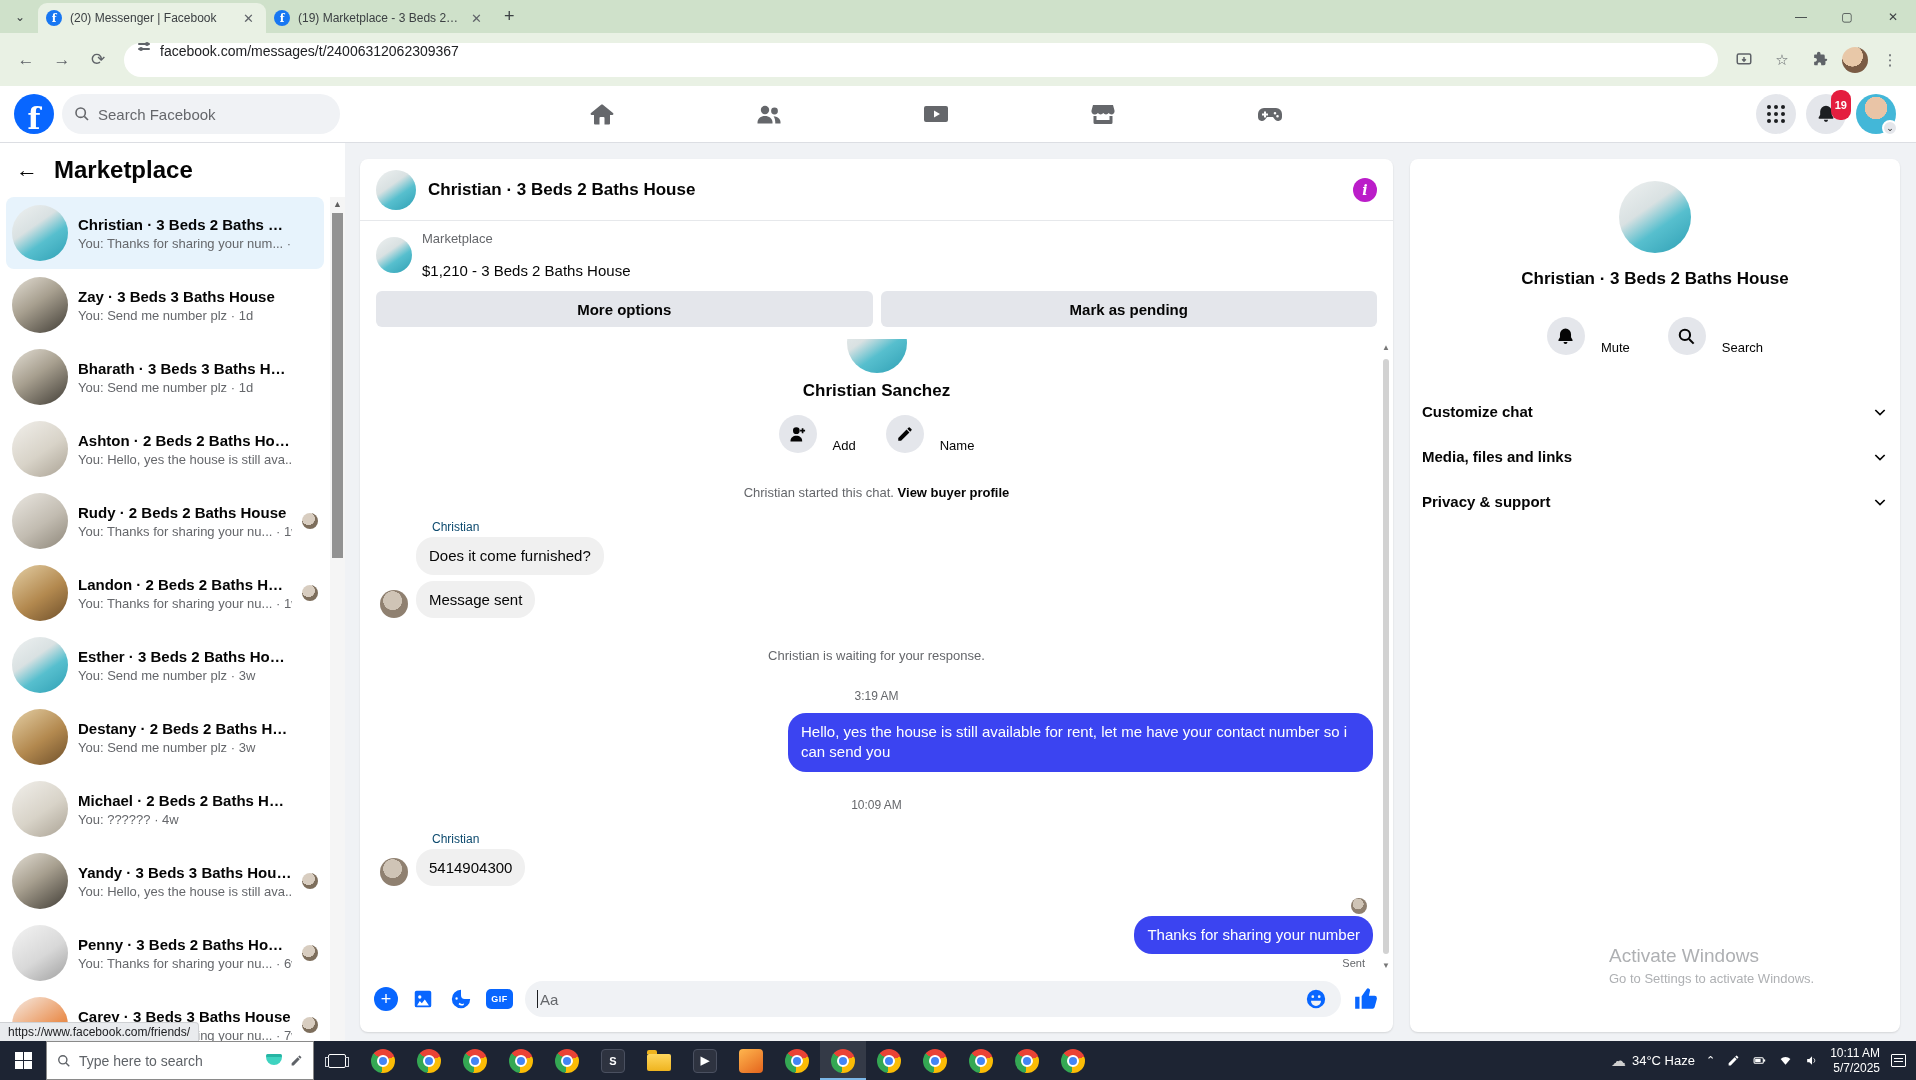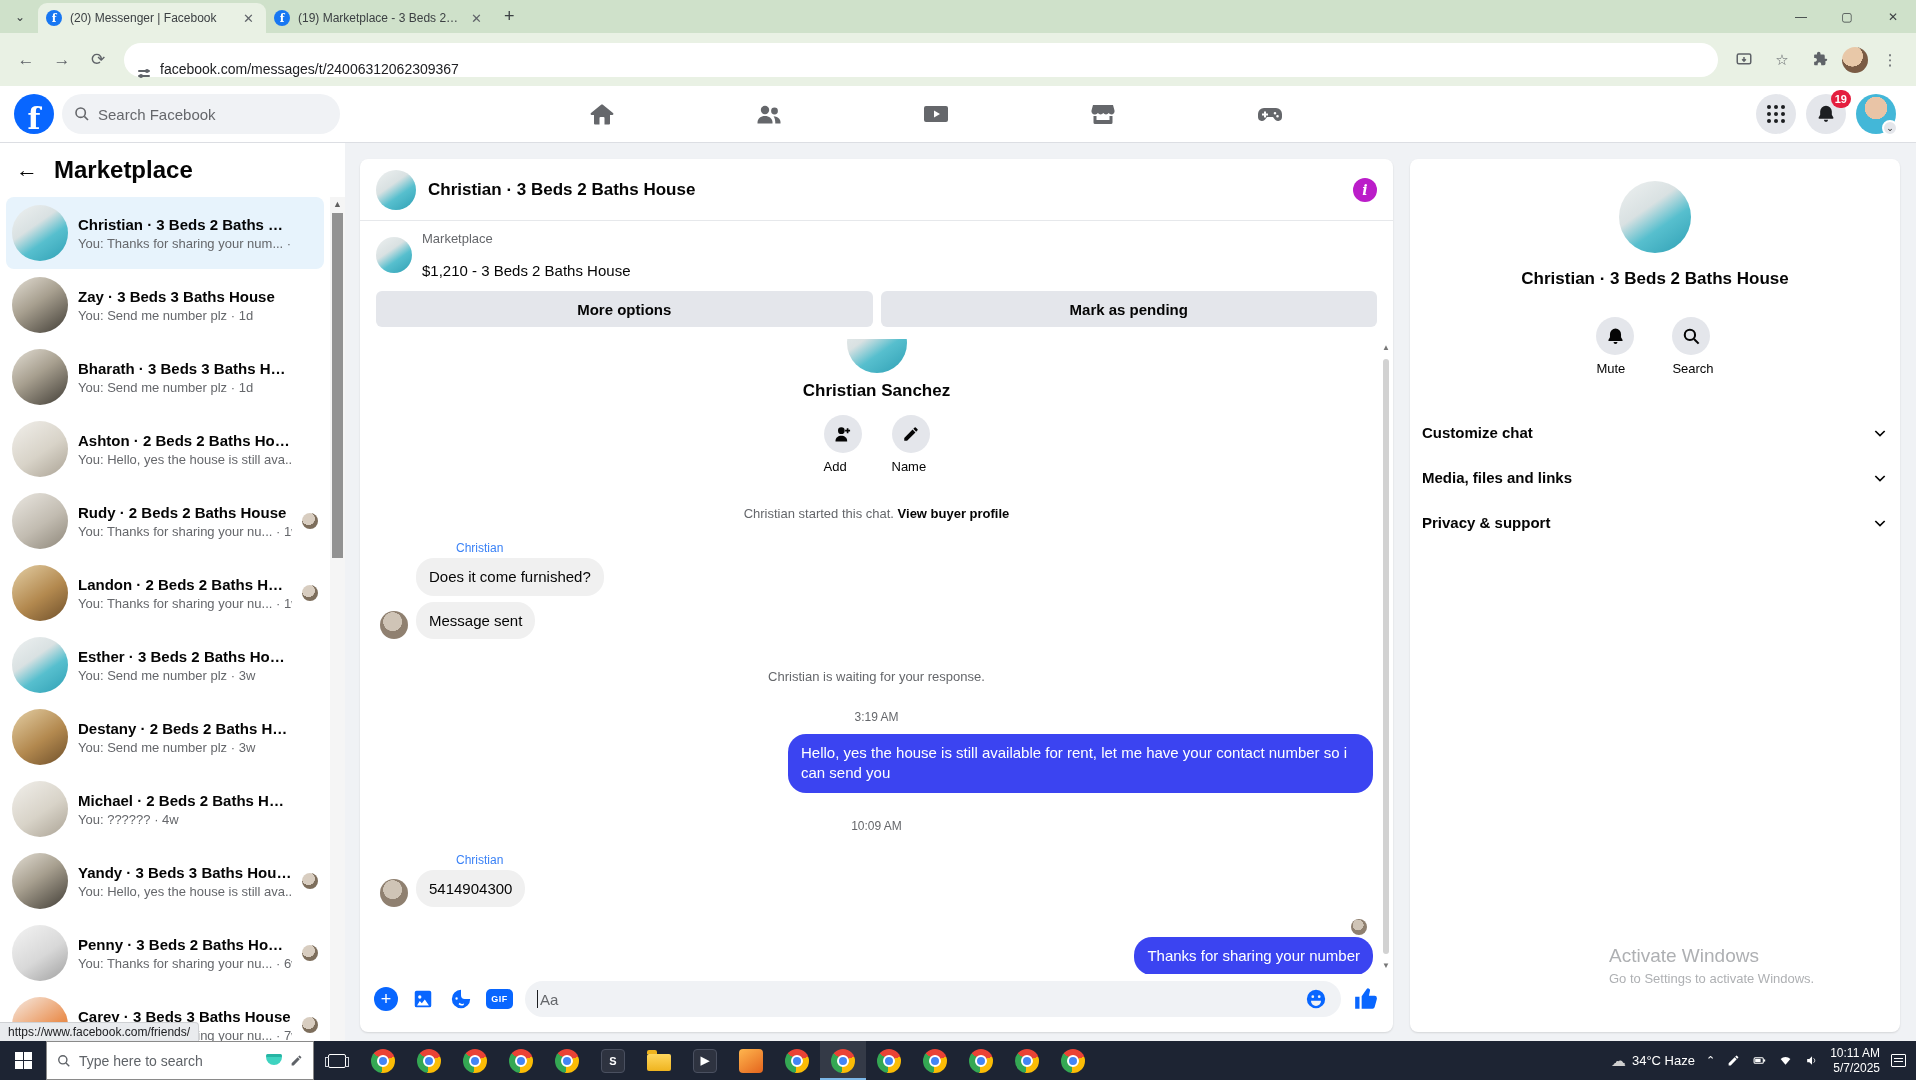--- a/index.html
+++ b/index.html
@@ -12,40 +12,40 @@
   .tab{width:228px;height:30px;display:flex;align-items:center;gap:8px;padding:0 8px;border-radius:9px 9px 0 0;font-size:12px;color:#3c4043;white-space:nowrap;overflow:hidden}
   .tab.active{background:#e9f1e4}
   .fav{width:16px;height:16px;min-width:16px;border-radius:50%;background:#1877f2;color:#fff;font-weight:bold;font-size:11px;display:flex;align-items:center;justify-content:center;font-family:"DejaVu Serif",serif}
   .tab-title{flex:1;overflow:hidden;text-overflow:ellipsis}
   .tab-close{font-size:13px;color:#5f6368;padding:0 4px}
   .new-tab{font-size:18px;color:#3c4043;margin:0 0 6px 10px}
   .win-controls{position:absolute;top:0;right:0;height:33px;display:flex}
   .win-controls span{width:46px;height:33px;display:flex;align-items:center;justify-content:center;font-size:12px;color:#3c4043}
   .toolbar{position:absolute;top:33px;left:0;width:100%;height:53px;background:#e9f1e4;display:flex;align-items:center;padding:0 10px;gap:4px}
   .nav-btn{width:32px;height:32px;display:flex;align-items:center;justify-content:center;color:#5f6368;font-size:17px}
-  .urlbar{flex:1;height:34px;background:#fff;border-radius:17px;display:flex;align-items:flex-end;padding:0 14px;gap:10px;margin:0 6px;font-size:14px;color:#202124}
+  .urlbar{flex:1;height:34px;background:#fff;border-radius:17px;display:flex;align-items:flex-start;padding:0 14px;gap:10px;margin:0 6px;font-size:14px;color:#202124}
   .tune-ic{display:inline-flex;flex-direction:column;gap:3px}
   .tune-ic i{display:block;width:12px;height:2px;background:#5f6368;border-radius:2px;position:relative}
   .tune-ic i::after{content:"";position:absolute;top:-1px;width:4px;height:4px;border-radius:50%;background:#5f6368}
   .tune-ic i:first-child::after{left:7px}.tune-ic i:last-child::after{left:1px}
   .tb-right{display:flex;align-items:center;gap:6px}
   .tb-right .nav-btn{font-size:15px}
   .chrome-avatar{width:26px;height:26px;border-radius:50%;background:radial-gradient(circle at 40% 35%,#e8c8a8 0 45%,#7a5b44 46% 100%)}
 
   
   .fb-header{position:absolute;top:86px;left:0;width:100%;height:57px;background:#fff;border-bottom:1px solid #dcdee3;z-index:5}
   .fb-logo{position:absolute;left:14px;top:8px;width:40px;height:40px;border-radius:50%;background:#0866ff;color:#fff;font-size:30px;font-weight:bold;display:flex;align-items:flex-end;justify-content:center;font-family:"DejaVu Serif",serif;line-height:1.05;overflow:hidden}
   .fb-search{position:absolute;left:62px;top:8px;width:278px;height:40px;border-radius:20px;background:#f0f2f5;display:flex;align-items:center;gap:8px;padding:0 12px;color:#65676b;font-size:15px}
   .fb-nav{position:absolute;left:536px;top:0;width:800px;height:56px;display:flex;align-items:center;justify-content:space-between;padding:0 52px}
   .fb-nav .nav-item{width:28px;height:28px;color:#65676b}
   .fb-right{position:absolute;right:20px;top:8px;display:flex;gap:10px}
   .hd-circle{width:40px;height:40px;border-radius:50%;background:#e4e6eb;display:flex;align-items:center;justify-content:center;position:relative;color:#050505}
   .grid-ic{display:grid;grid-template-columns:repeat(3,4px);grid-template-rows:repeat(3,4px);gap:3px}
   .grid-ic i{background:#1c1e21;border-radius:50%}
-  .badge{position:absolute;top:-4px;right:-5px;min-width:20px;height:18px;border-radius:9px;background:#e41e3f;color:#fff;font-size:11px;font-weight:bold;display:flex;align-items:center;justify-content:center;padding:0 4px}
+  .badge{position:absolute;top:-4px;right:-5px;min-width:20px;height:30px;border-radius:9px;background:#e41e3f;color:#fff;font-size:11px;font-weight:bold;display:flex;align-items:center;justify-content:center;padding:0 4px}
   .me-avatar{background:radial-gradient(circle at 50% 35%,#e9c4a6 0 34%,#43b7d8 35% 100%)}
   .me-chevron{position:absolute;right:-2px;bottom:-2px;width:16px;height:16px;border-radius:50%;background:#e4e6eb;border:2px solid #fff;font-size:9px;display:flex;align-items:center;justify-content:center;color:#1c1e21}
 
   
   .sidebar{position:absolute;left:0;top:143px;width:345px;bottom:39px;background:#fff;overflow:hidden}
   .sb-head{display:flex;align-items:center;gap:16px;padding:13px 16px 8px}
   .back-arrow{font-size:22px;color:#050505}
   .sb-title{font-size:24px;font-weight:bold}
   .sb-rail{position:absolute;right:0;top:54px;bottom:0;width:15px;background:#f5f5f5}
   .sb-rail .arr{position:absolute;top:2px;left:0;width:15px;text-align:center;font-size:9px;color:#606060}
@@ -80,26 +80,26 @@
   .banner-row{display:flex;align-items:center;gap:10px}
   .av36{width:36px;height:36px}
   .banner-app{font-size:13px;color:#65676b}
   .banner-listing{font-size:15px;color:#050505;margin-top:16px}
   .banner-btns{display:flex;gap:8px;margin-top:12px}
   .gray-btn{flex:1;height:36px;border:none;background:#e4e6eb;border-radius:6px;font-size:15px;font-weight:600;color:#050505;font-family:"Liberation Sans",sans-serif}
   .msgs{flex:1;position:relative;overflow:hidden;padding:0 20px}
   .peer-avatar{width:60px;height:60px;border-radius:50%;margin:-26px auto 0}
   .peer-name{text-align:center;font-size:17px;font-weight:bold;margin-top:8px}
   .peer-actions{display:flex;justify-content:center;gap:30px;margin-top:14px}
-  .pa{display:flex;flex-direction:column;align-items:flex-start;gap:6px}
+  .pa{display:flex;flex-direction:row;align-items:flex-end;gap:16px}
   .pa-circle{width:38px;height:38px;border-radius:50%;background:#e4e6eb;display:flex;align-items:center;justify-content:center;color:#050505}
   .pa-label{font-size:13px}
   .chat-meta{text-align:center;font-size:13px;color:#65676b;margin-top:32px}
   .chat-meta b{color:#050505;font-weight:600}
-  .msg-label{font-size:12px;color:#3b82f6;margin:20px 0 3px 76px}
+  .msg-label{font-size:12px;color:#0c4a6e;margin:20px 0 3px 52px}
   .row-in{display:flex;align-items:flex-end;gap:8px;margin-top:2px}
   .av28{width:28px;height:28px}
   .slot28{width:28px;min-width:28px}
   .bubble-in{background:#f0f0f0;color:#050505;font-size:15px;padding:9px 13px;border-radius:18px;max-width:560px;line-height:1.3}
   .waiting{text-align:center;font-size:13px;color:#65676b;margin-top:30px}
   .ts{text-align:center;font-size:12px;color:#65676b;margin-top:26px}
   .row-out{display:flex;justify-content:flex-end;margin-top:10px}
   .bubble-out{background:#3b44f1;color:#fff;font-size:15px;padding:9px 13px;border-radius:18px;max-width:585px;line-height:1.35}
   .seen-row{display:flex;justify-content:flex-end;margin:12px 6px 0 0}
   .av16{width:16px;height:16px}

